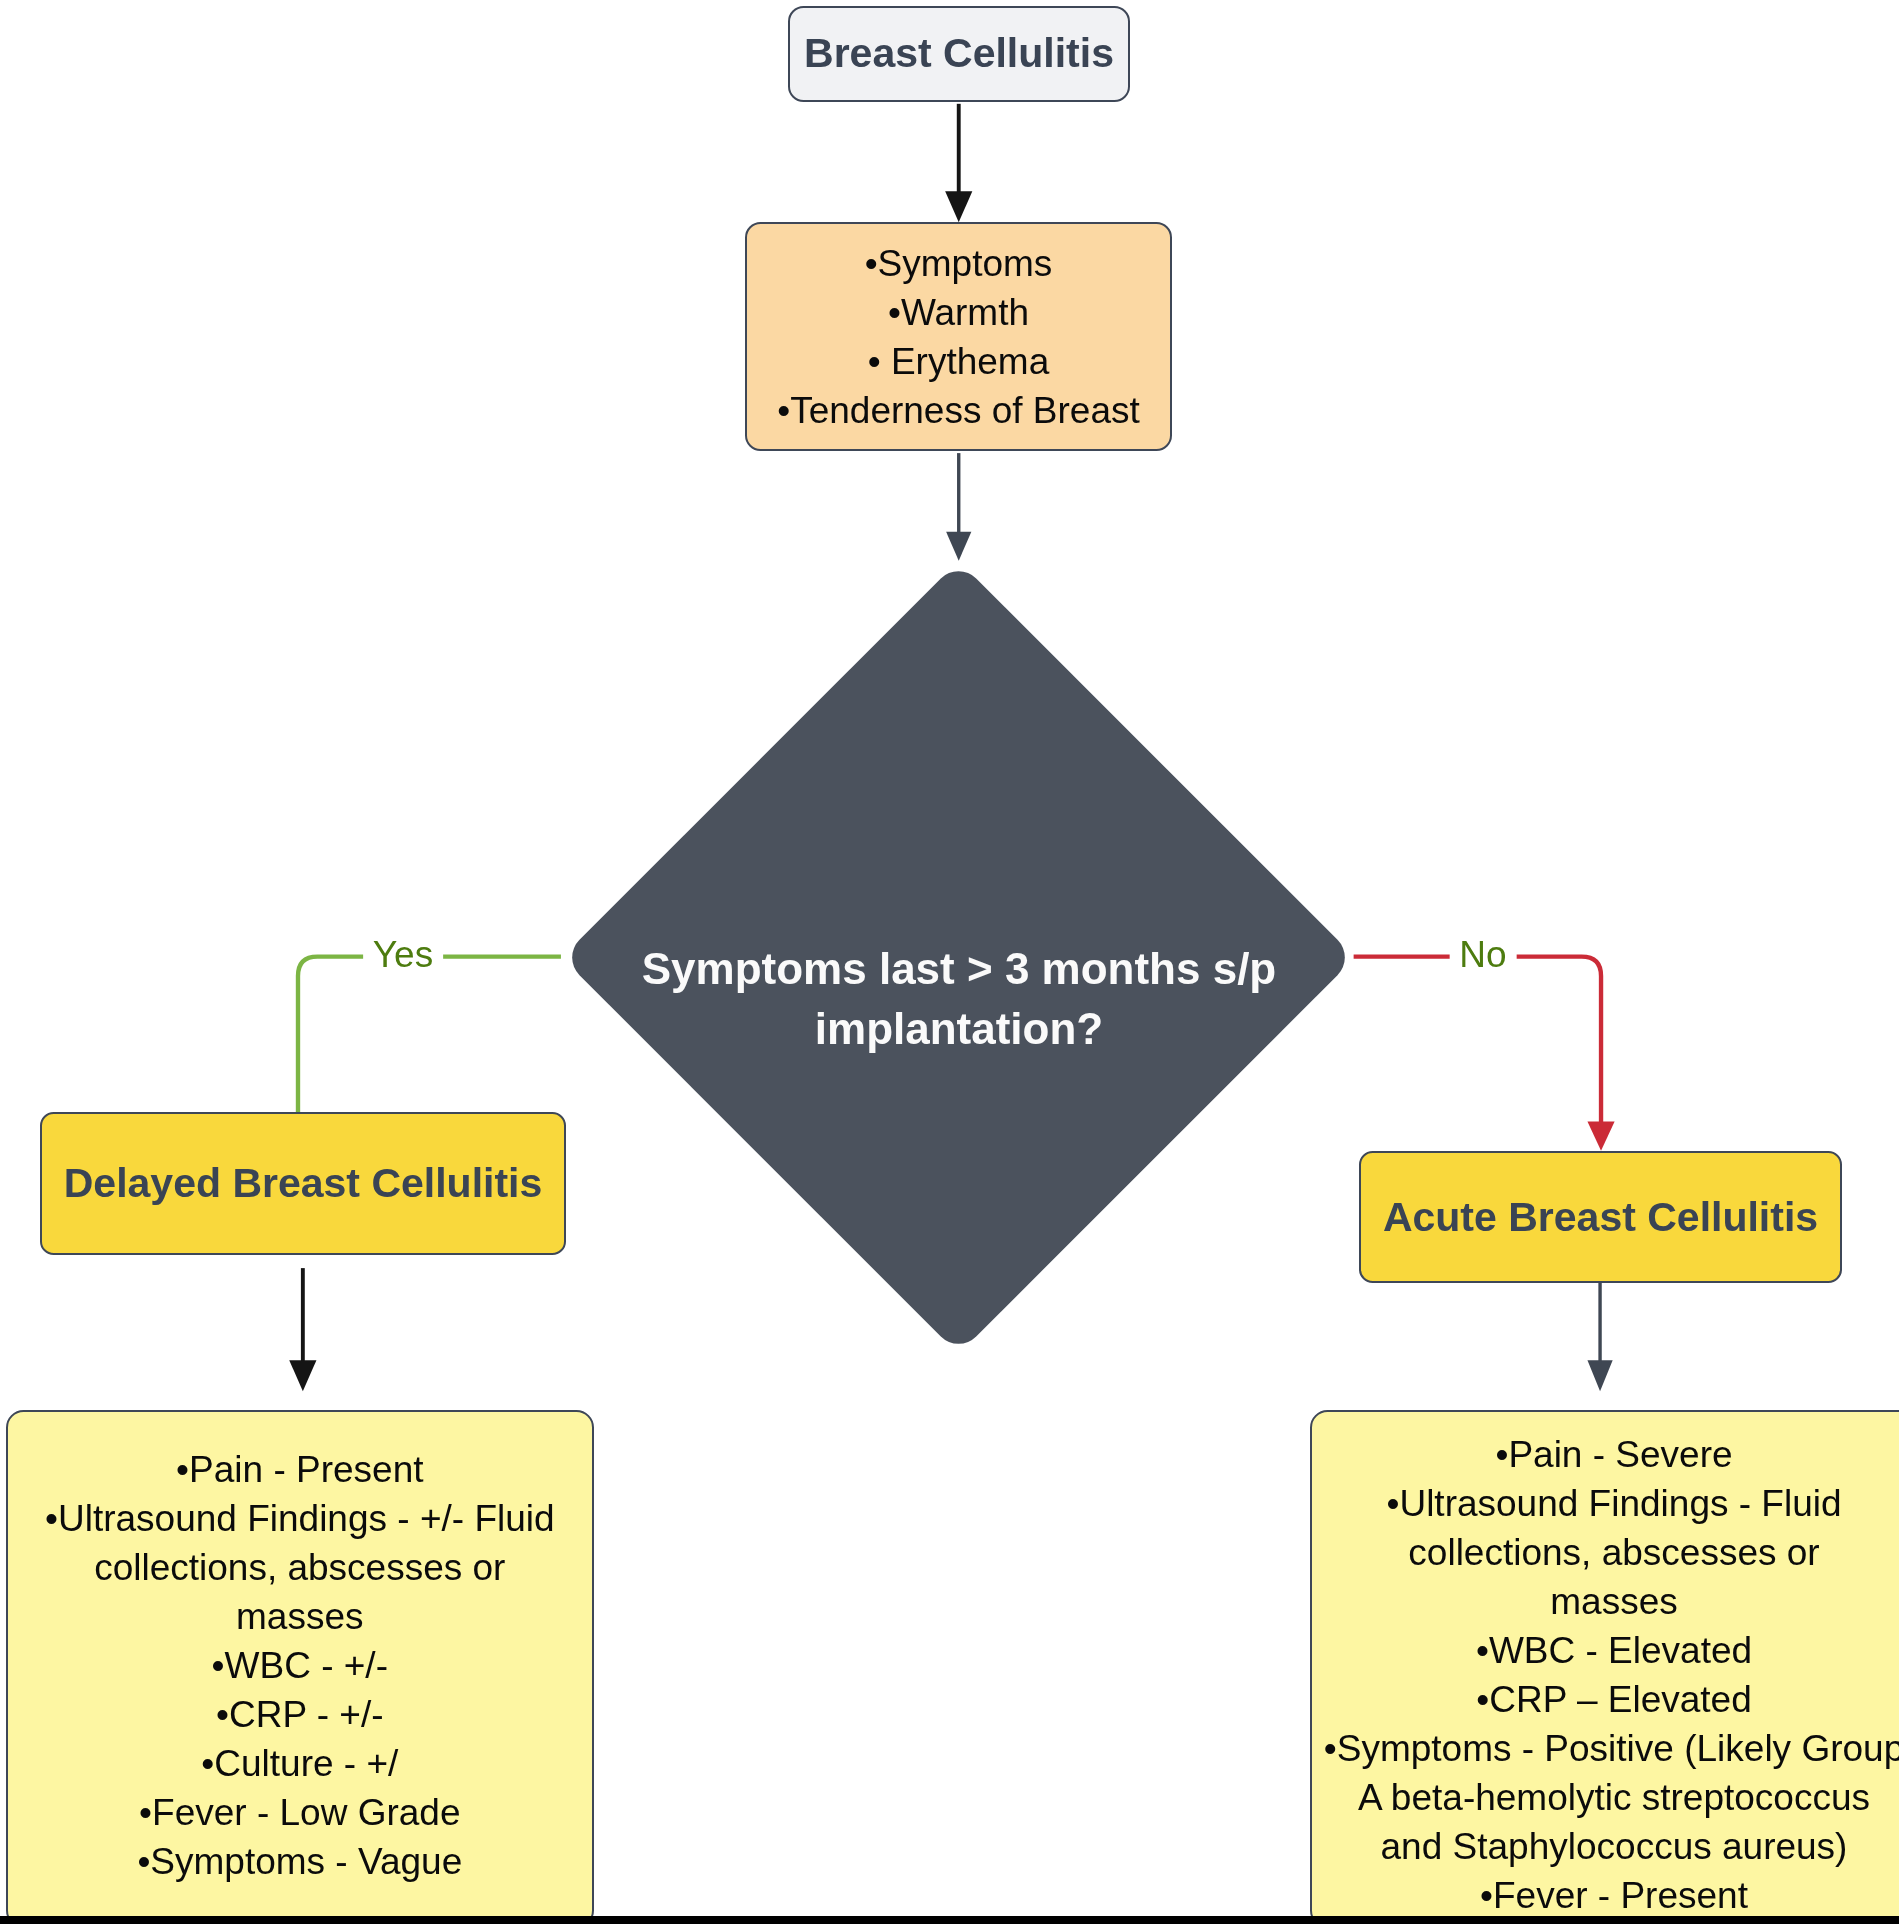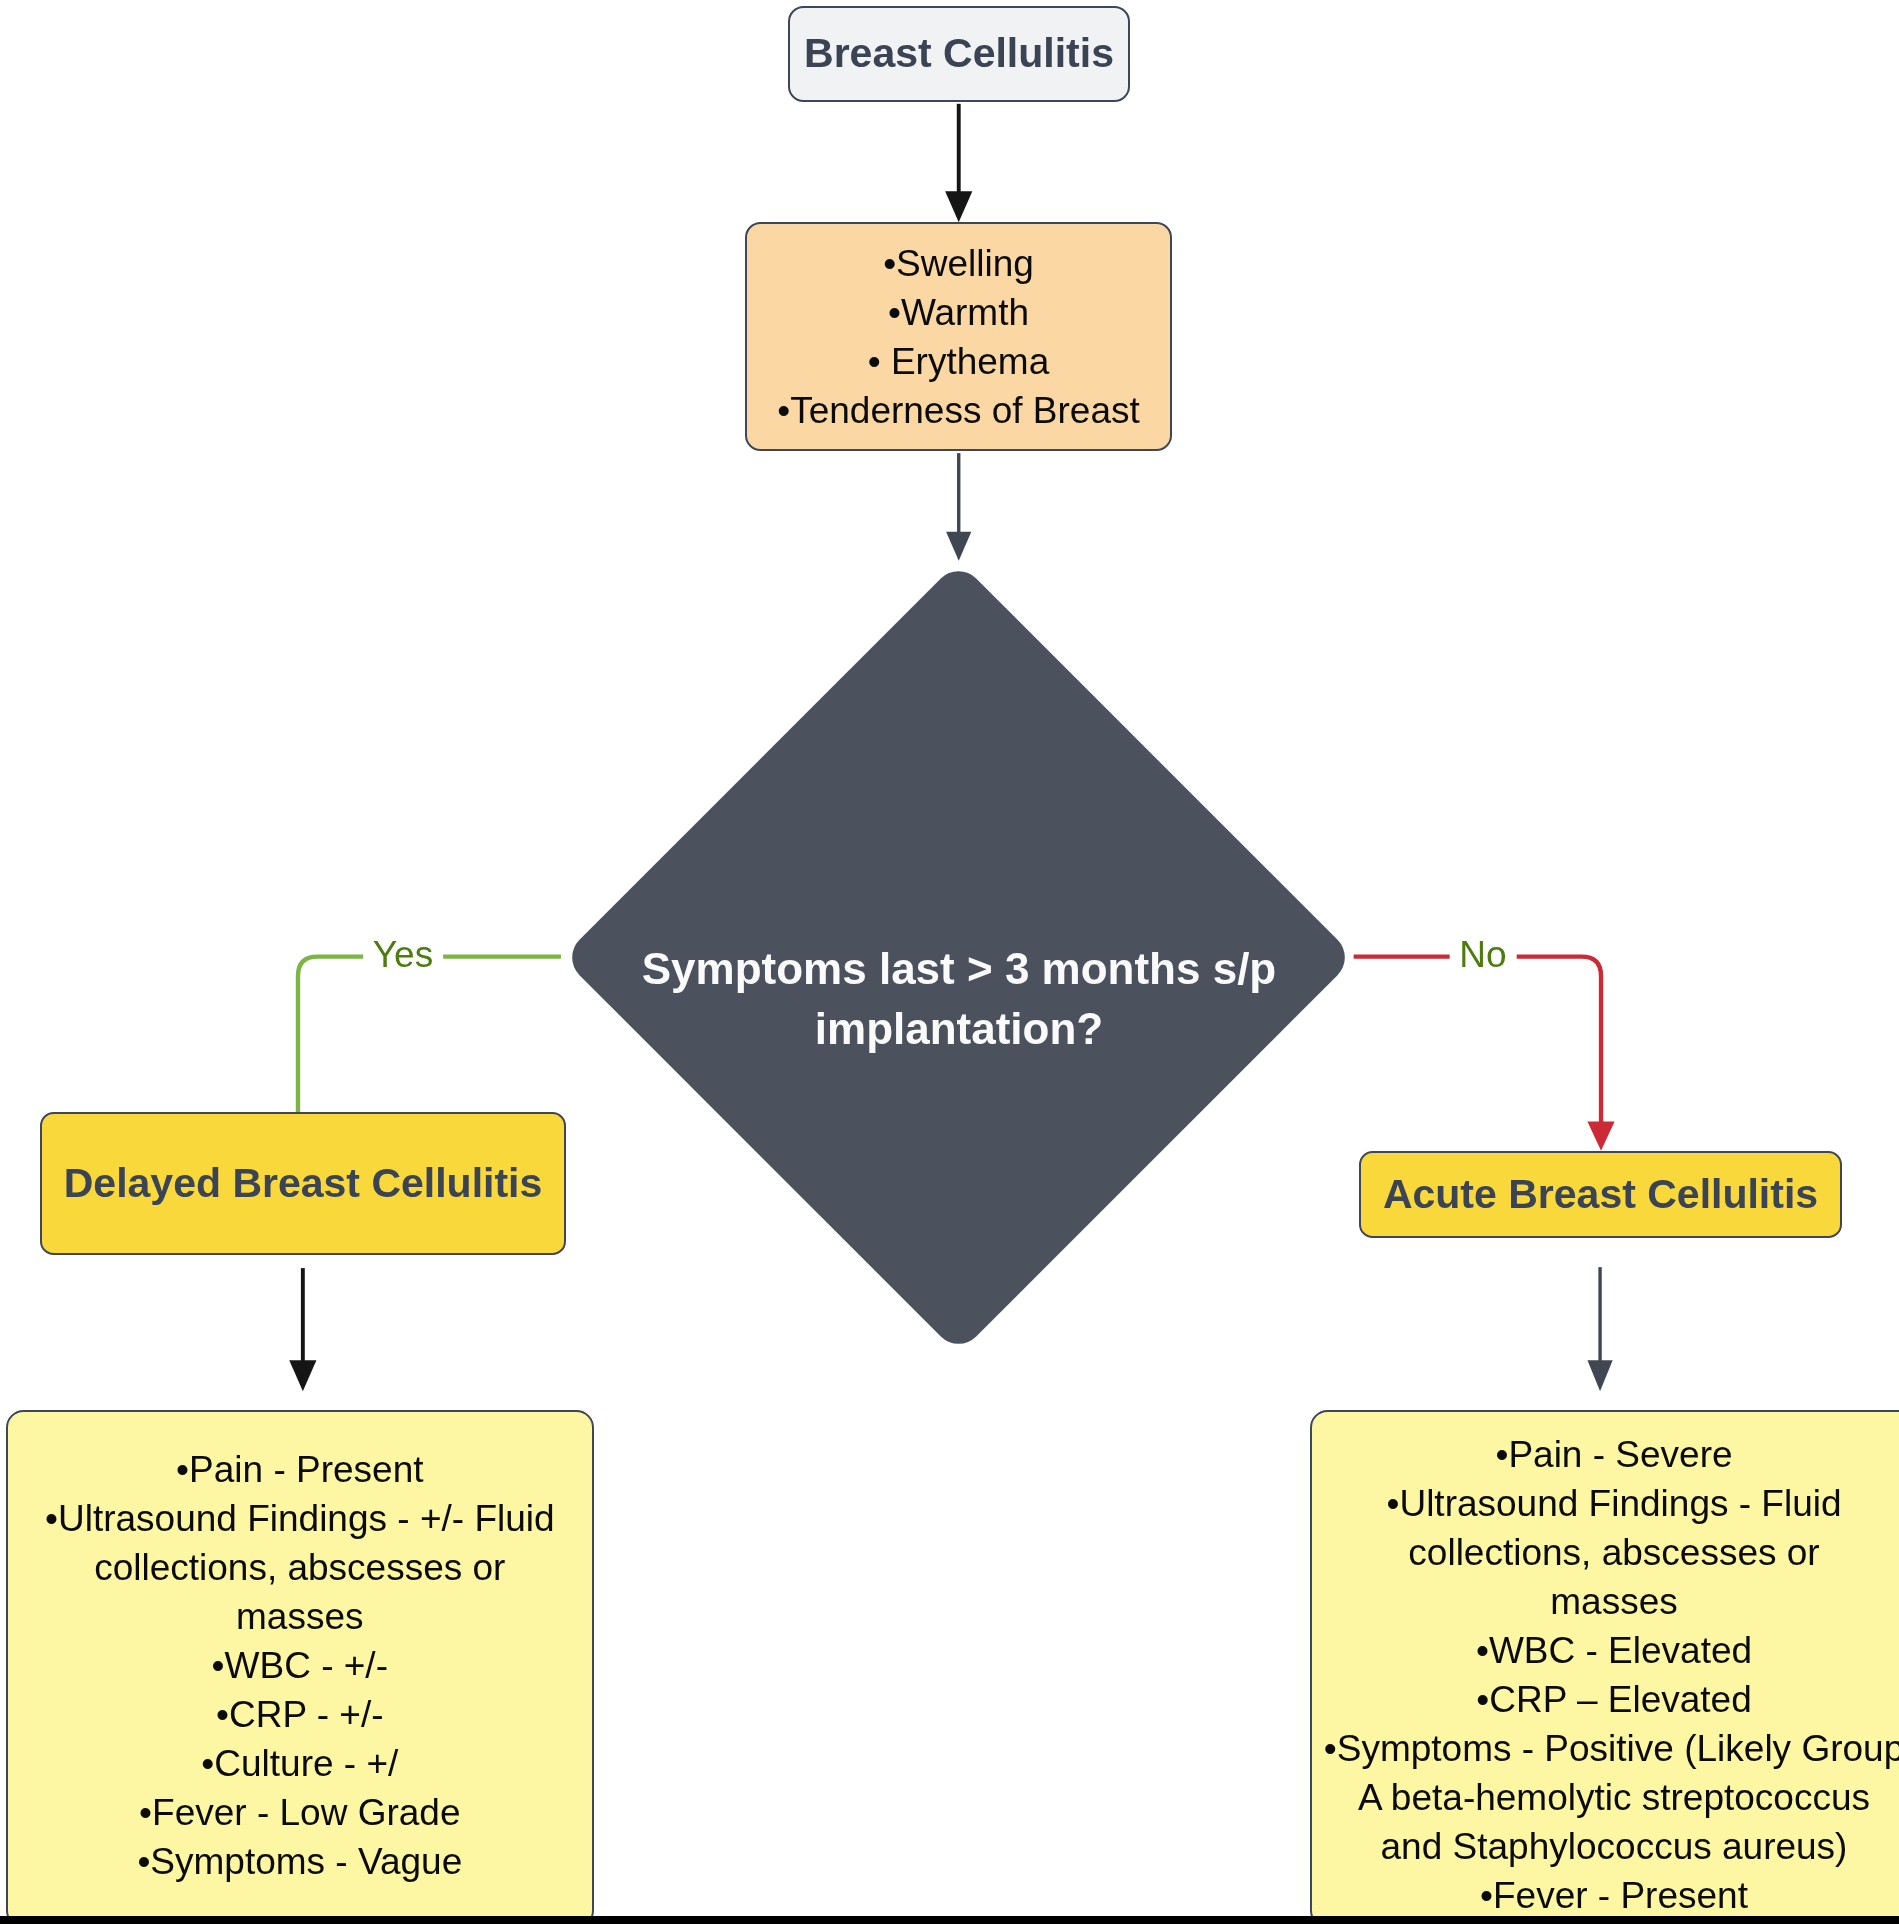--- a/index.html
+++ b/index.html
@@ -56,21 +56,21 @@
     font-size: 44px; font-weight: bold; color: #FAFAFA;
     line-height: 60px;
   }
   .decision-text span { display: block; }
   .outcome-node {
     background: #F9D83C;
     border-radius: 13.6px;
     font-size: 41px; font-weight: bold; color: #3A4454;
   }
   .delayed-node { left: 40px; top: 1112px; width: 526px; height: 143px; }
-  .acute-node   { left: 1359px; top: 1151px; width: 483px; height: 87px; }
+  .acute-node   { left: 1359px; top: 1151px; width: 483px; height: 132px; }
   .findings-node {
     background: #FDF6A2;
     border-radius: 17.5px;
     font-size: 37px; color: #0b0b0b;
     line-height: 49px;
     justify-content: flex-start;
     margin-top: 15px;
   }
   .left-findings  { left: 5.8px; top: 1395px; width: 588px; height: 518px; padding-top: 33px; }
   .right-findings { left: 1310px; top: 1395px; width: 608px; height: 518px; padding-top: 17.5px; }
@@ -129,21 +129,21 @@
       <path d="M 1649 1306 L 1649 1405" stroke="#3F4753" stroke-width="3.5" fill="none"></path>
       <polygon points="1649,1434 1636,1402 1662,1402" fill="#3F4753"></polygon>
     </g>
   </svg>
 
   <div class="node start-node">
     <span>Breast Cellulitis</span>
   </div>
 
   <div class="node symptoms-node">
-    <span class="line">•Swelling</span>
+    <span class="line">•Symptoms</span>
     <span class="line">•Warmth</span>
     <span class="line">• Erythema</span>
     <span class="line">•Tenderness of Breast</span>
   </div>
 
   <div class="diamond"></div>
   <div class="decision-text">
     <span>Symptoms last &gt; 3 months s/p</span>
     <span>implantation?</span>
   </div>

